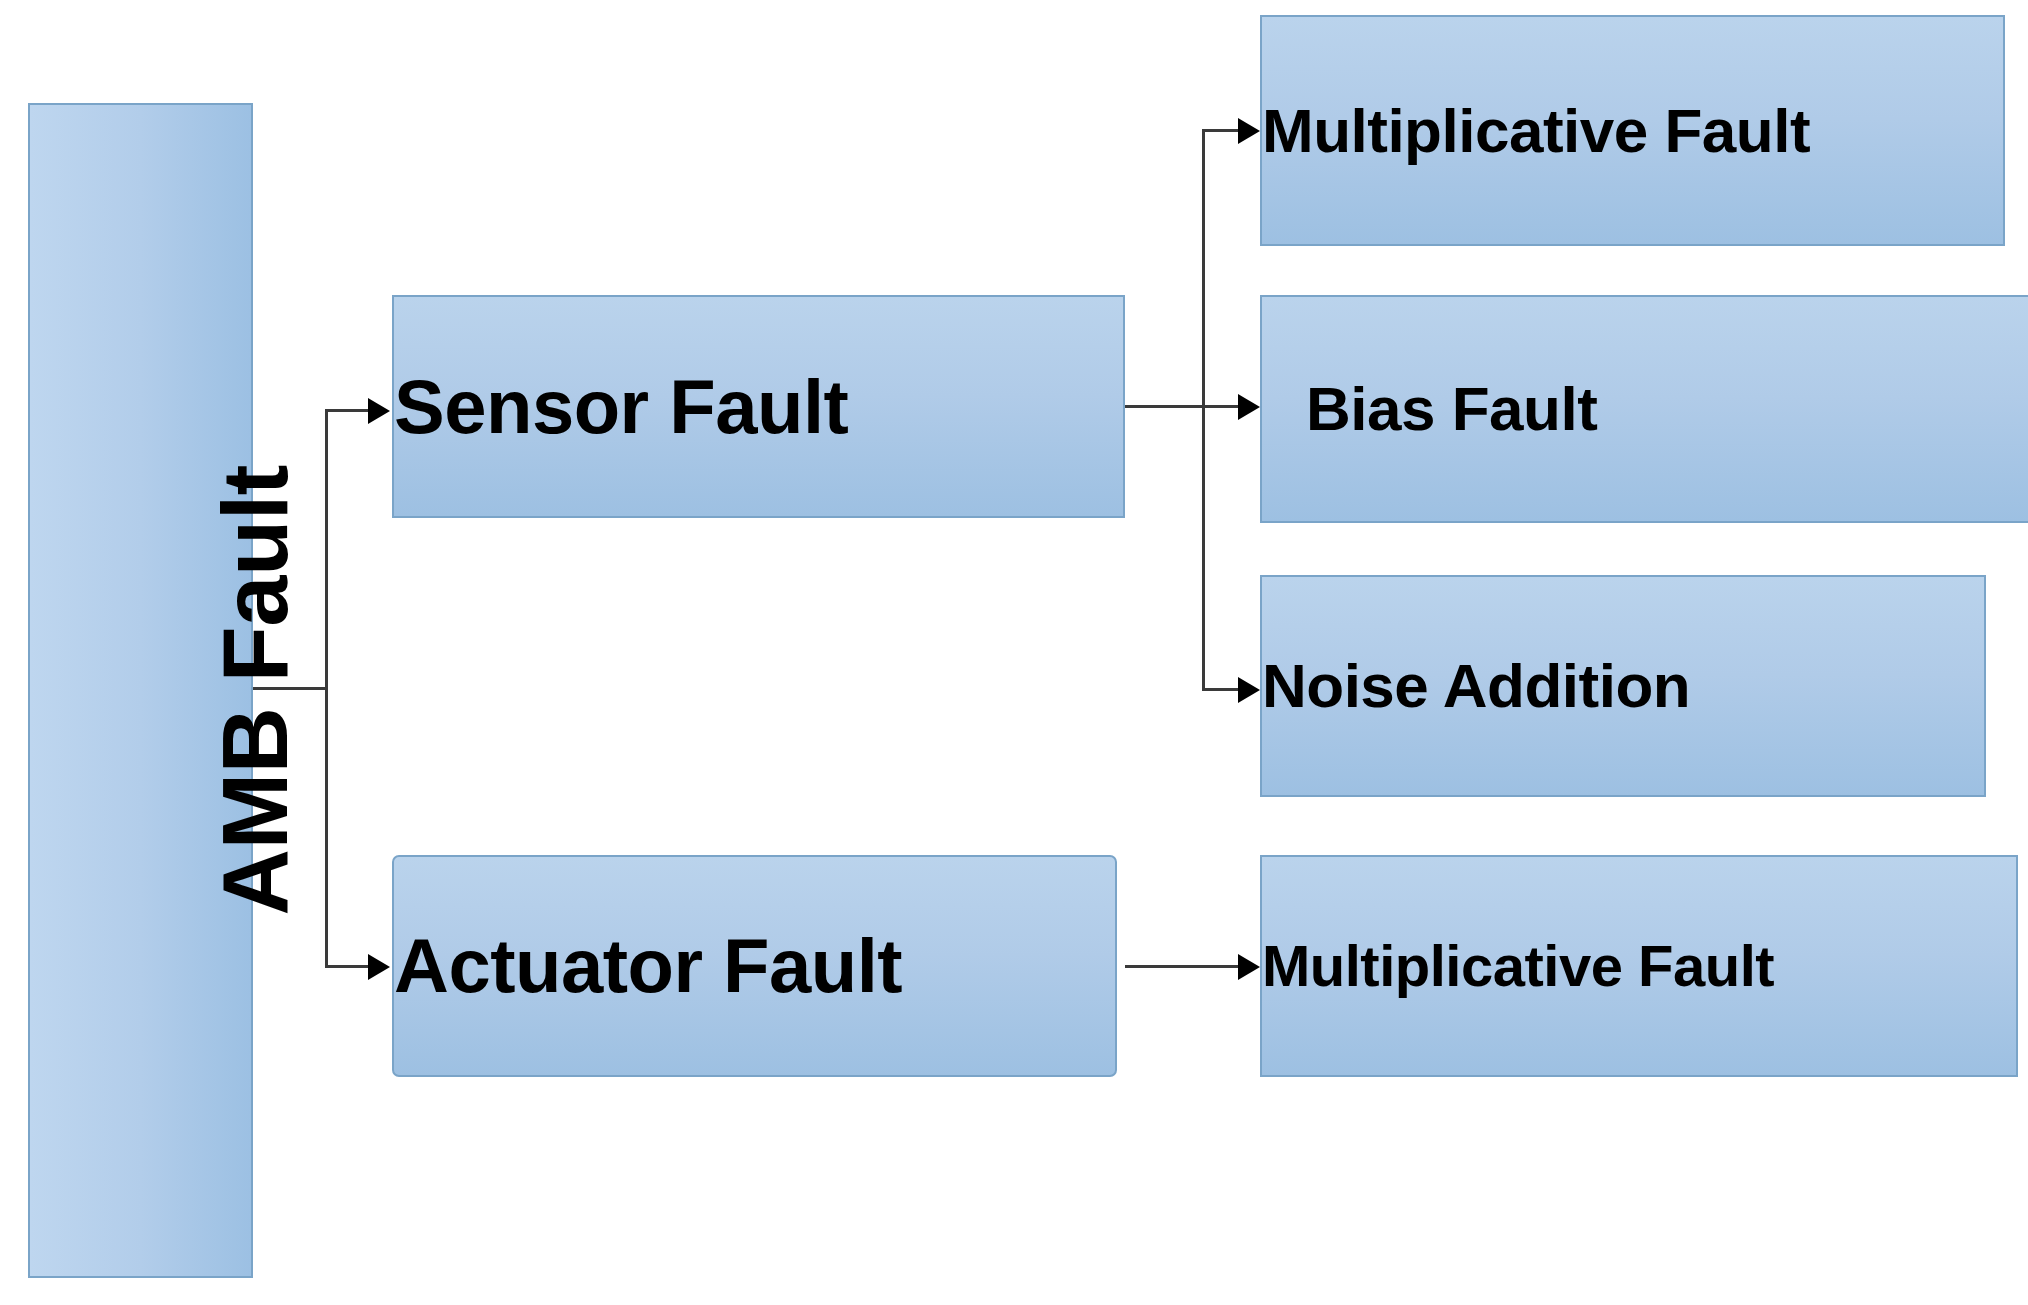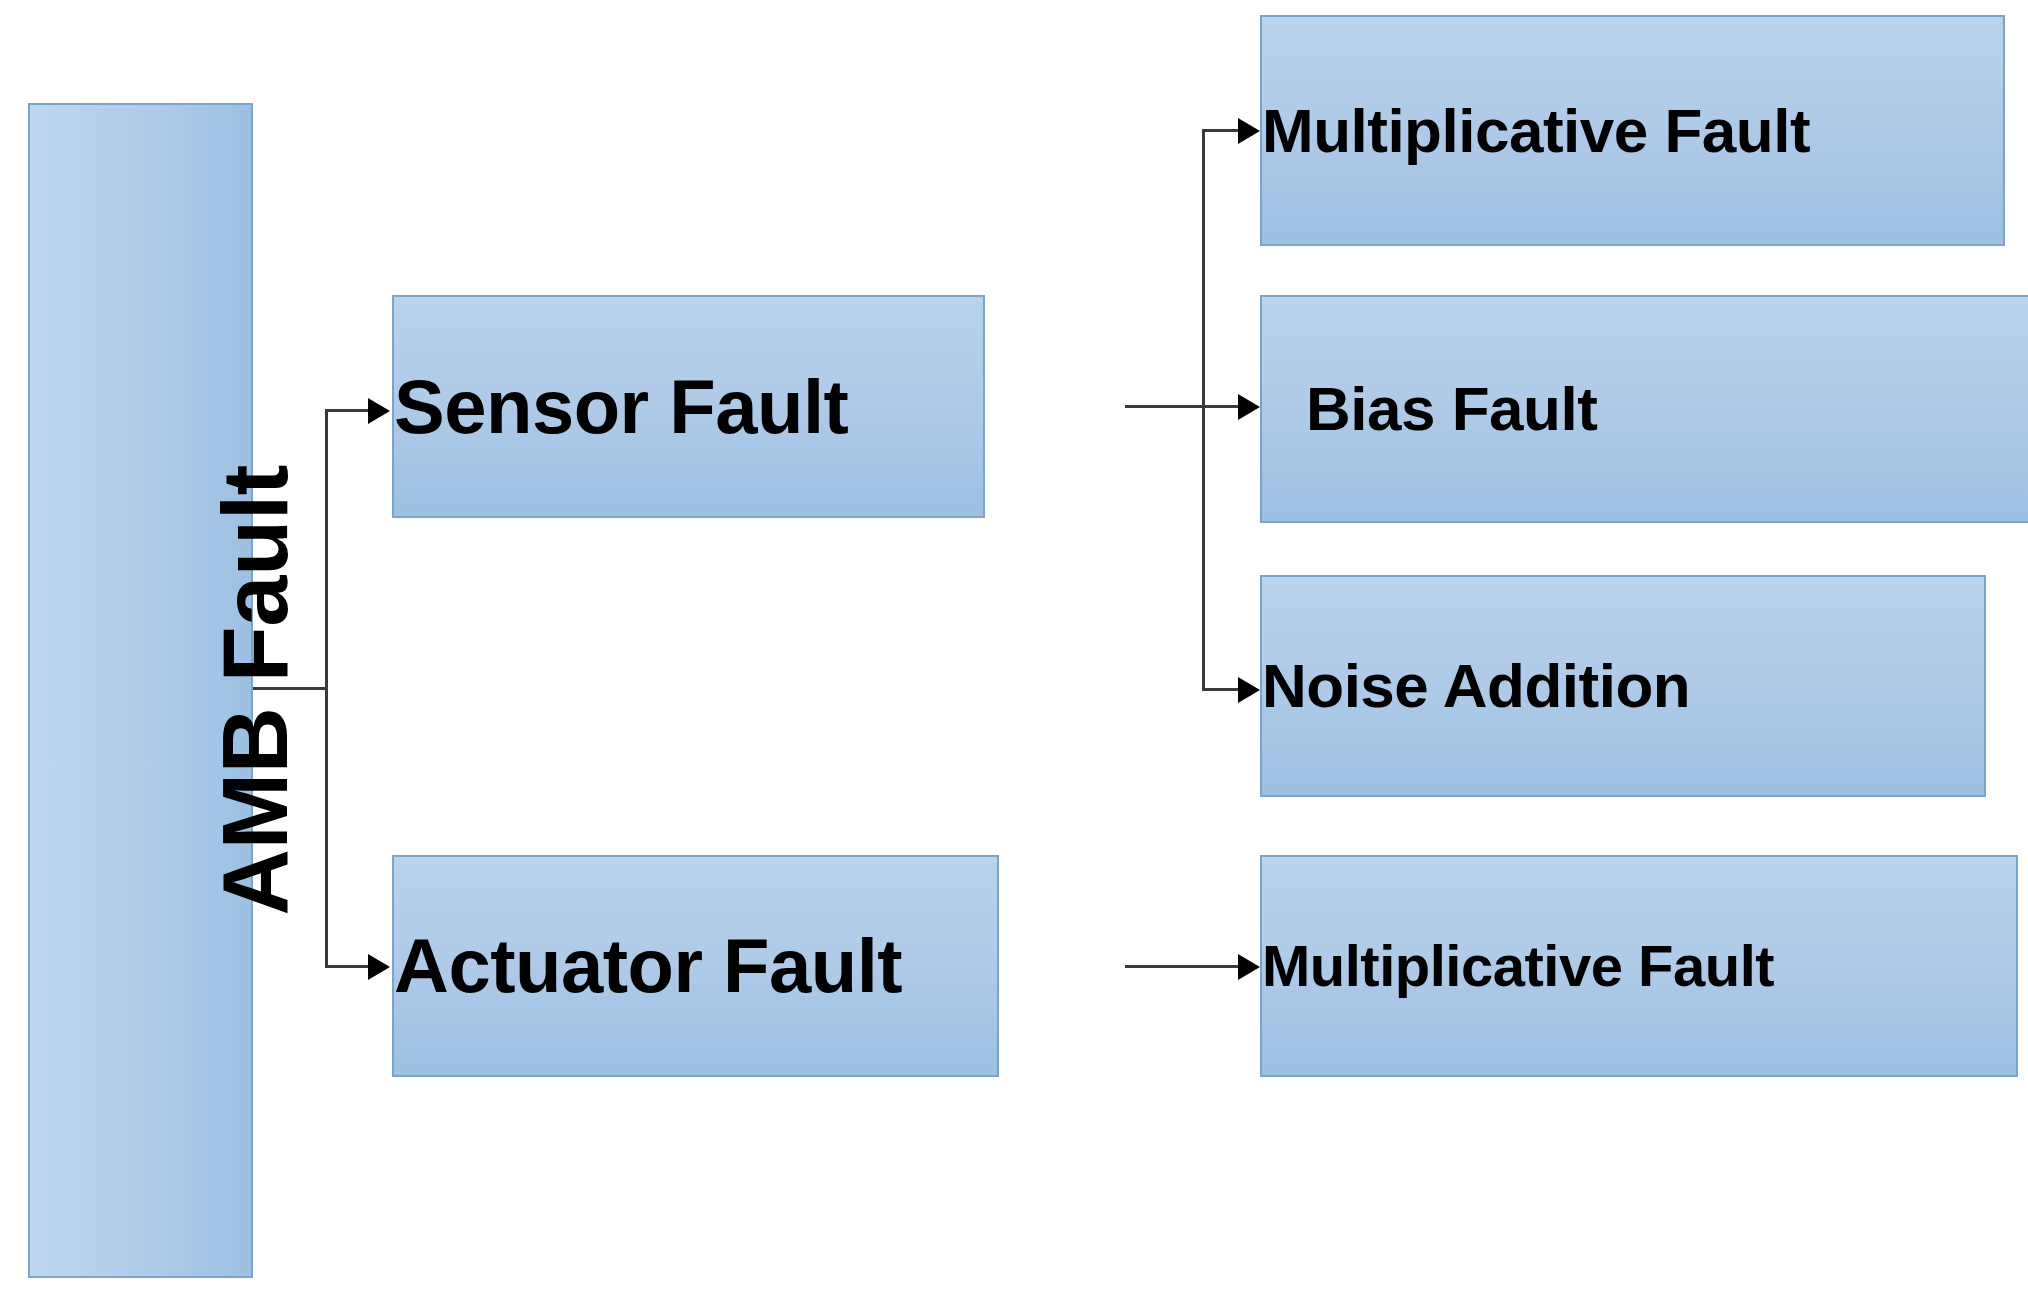--- a/index.html
+++ b/index.html
@@ -59,25 +59,25 @@
 </style>
 </head>
 <body>
 
 <div id="canvas">
 
   <div class="node root" style="left:28px; top:103px; width:225px; height:1175px; font-size:92px;">
     <span class="node-label rot90">AMB Fault</span>
   </div>
 
-  <div class="node" style="left:392px; top:295px; width:593px; height:223px; font-size:76px;">
+  <div class="node" style="left:392px; top:295px; width:733px; height:223px; font-size:76px;">
     <span class="node-label">Sensor Fault</span>
   </div>
 
-  <div class="node" style="left:392px; top:855px; width:607px; height:222px; font-size:76px;">
+  <div class="node" style="left:392px; top:855px; width:725px; height:222px; font-size:76px;border-radius:7px;">
     <span class="node-label">Actuator Fault</span>
   </div>
 
   <div class="node" style="left:1260px; top:15px; width:745px; height:231px; font-size:62px;">
     <span class="node-label">Multiplicative Fault</span>
   </div>
 
   <div class="node" style="left:1260px; top:295px; width:826px; height:228px; font-size:62px;padding-left:44px;">
     <span class="node-label">Bias Fault</span>
   </div>

